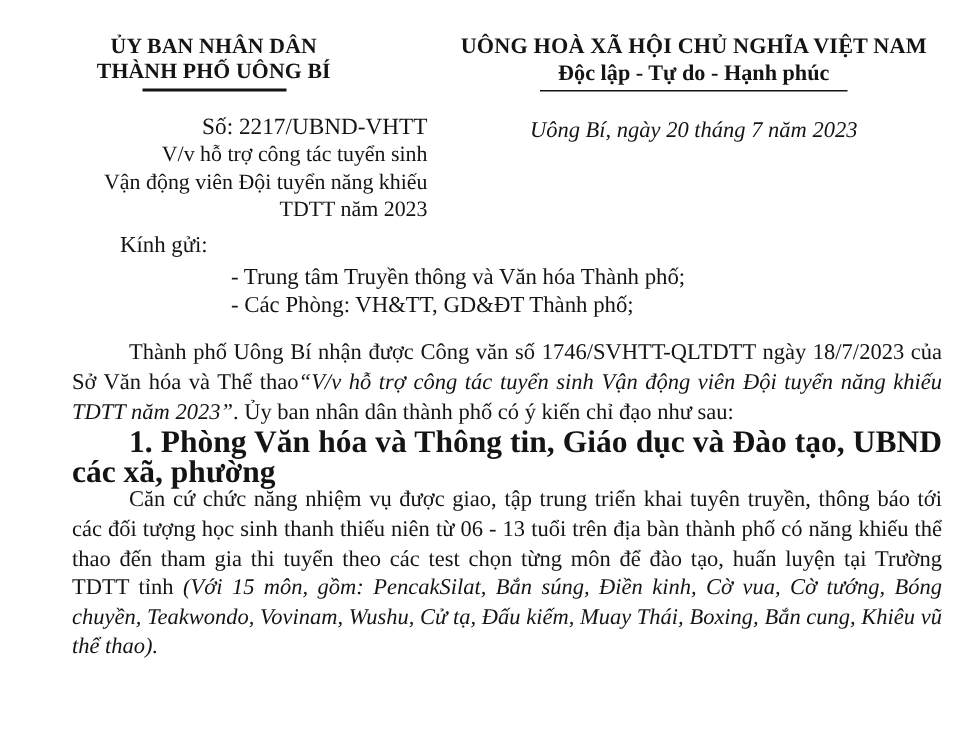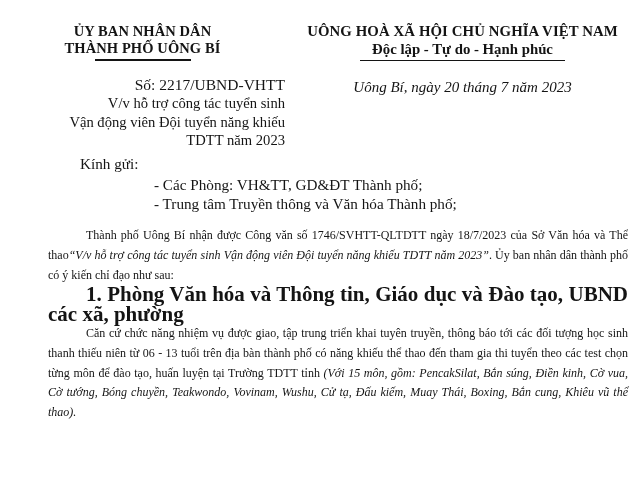--- a/index.html
+++ b/index.html
@@ -131,21 +131,21 @@
     white-space: nowrap;
   }
 
   
   .body-block {
     margin-top: 13px;
     padding: 0 12px 0 48px;
   }
   p.para {
     margin: 0;
-    font-size: 12px;
+    font-size: 15px;
     line-height: 19.6px;
     text-align: justify;
     text-indent: 38px;
     text-justify: inter-word;
   }
   p.heading-para {
     margin: 0;
     font-size: 21px;
     line-height: 19.6px;
     text-align: justify;
@@ -190,22 +190,22 @@
 
     <div class="subheader-right">
       <div class="date-line">Uông Bí, ngày 20 tháng 7 năm 2023</div>
     </div>
 
   </div>
 
   <div class="recipients">
     <div class="kinh-gui">Kính gửi:</div>
     <div class="recipient-list">
+      <div class="recipient-item">- Trung tâm Truyền thông và Văn hóa Thành phố;</div>
       <div class="recipient-item">- Các Phòng: VH&amp;TT, GD&amp;ĐT Thành phố;</div>
-      <div class="recipient-item">- Trung tâm Truyền thông và Văn hóa Thành phố;</div>
     </div>
   </div>
 
   <div class="body-block">
 
     <p class="para"><span>Thành phố Uông Bí nhận được Công văn số 1746/SVHTT-QLTDTT ngày 18/7/2023 của Sở Văn hóa và Thể thao</span><span class="it">“V/v hỗ trợ công tác tuyển sinh Vận động viên Đội tuyển năng khiếu TDTT năm 2023”</span><span>. Ủy ban nhân dân thành phố có ý kiến chỉ đạo như sau:</span></p>
 
     <p class="heading-para"><span>1. Phòng Văn hóa và Thông tin, Giáo dục và Đào tạo, UBND các xã, phường</span></p>
 
     <p class="para"><span>Căn cứ chức năng nhiệm vụ được giao, tập trung triển khai tuyên truyền, thông báo tới các đối tượng học sinh thanh thiếu niên từ 06 - 13 tuổi trên địa bàn thành phố có năng khiếu thể thao đến tham gia thi tuyển theo các test chọn từng môn để đào tạo, huấn luyện tại Trường TDTT tỉnh </span><span class="it">(Với 15 môn, gồm: PencakSilat, Bắn súng, Điền kinh, Cờ vua, Cờ tướng, Bóng chuyền, Teakwondo, Vovinam, Wushu, Cử tạ, Đấu kiếm, Muay Thái, Boxing, Bắn cung, Khiêu vũ thể thao).</span></p>

